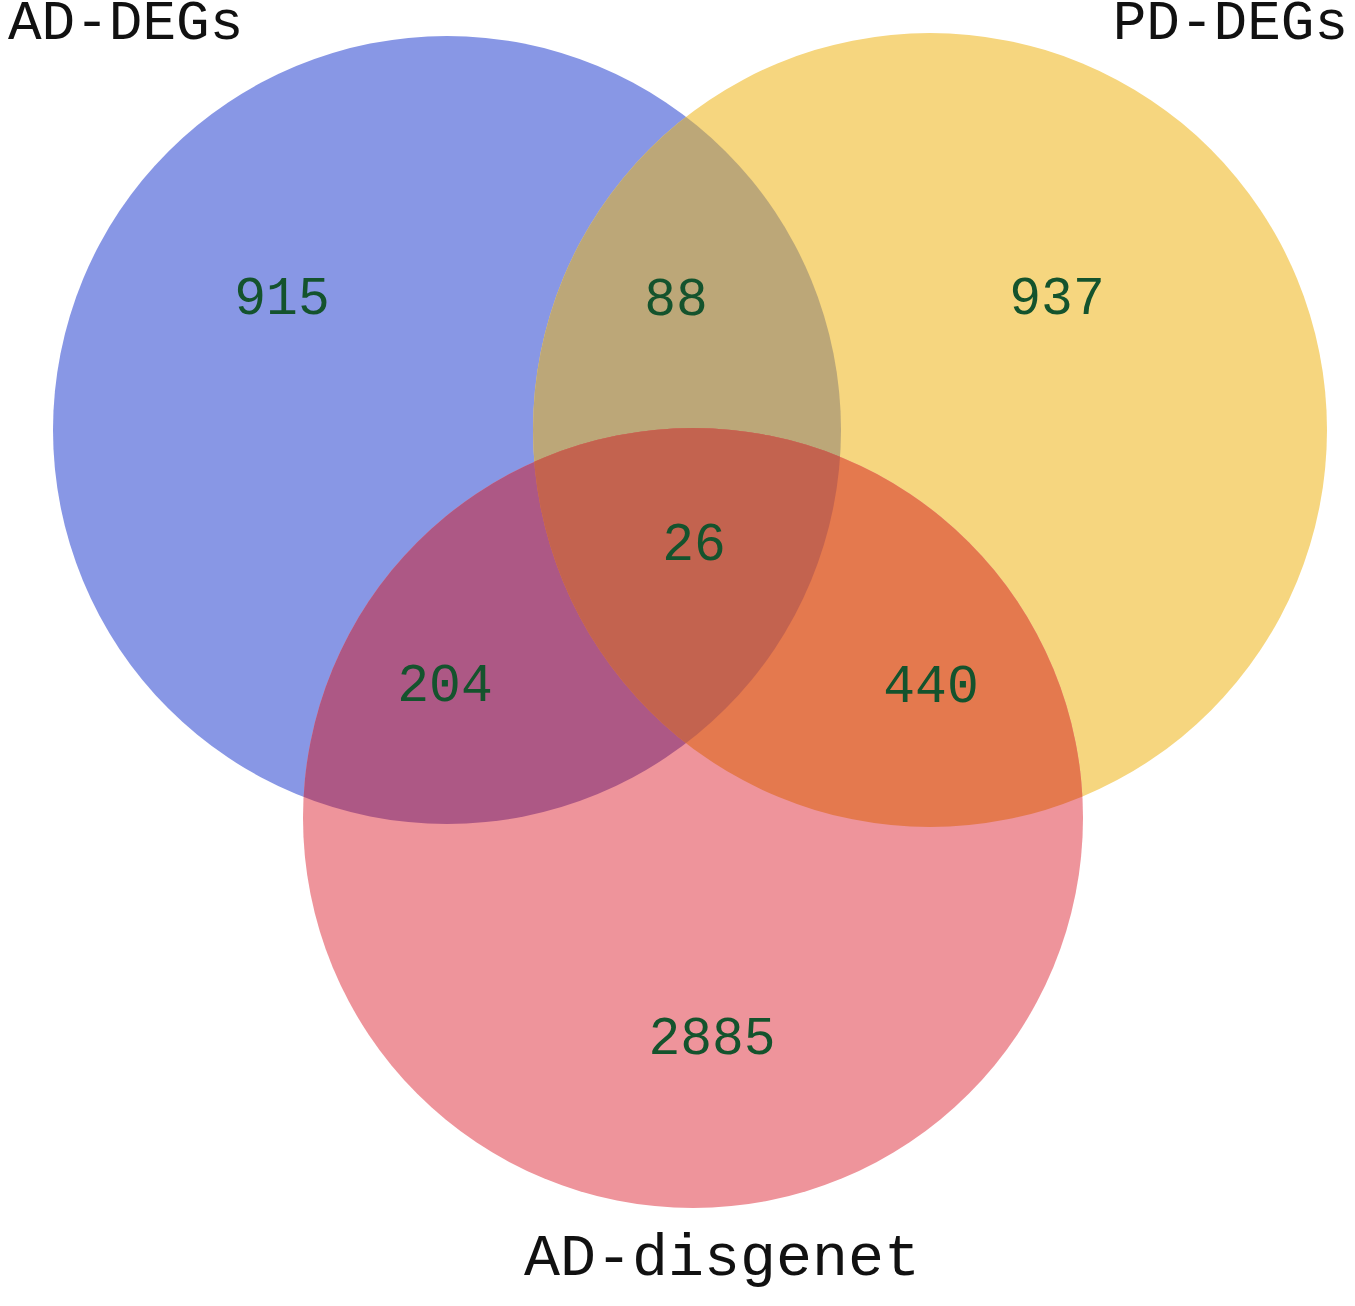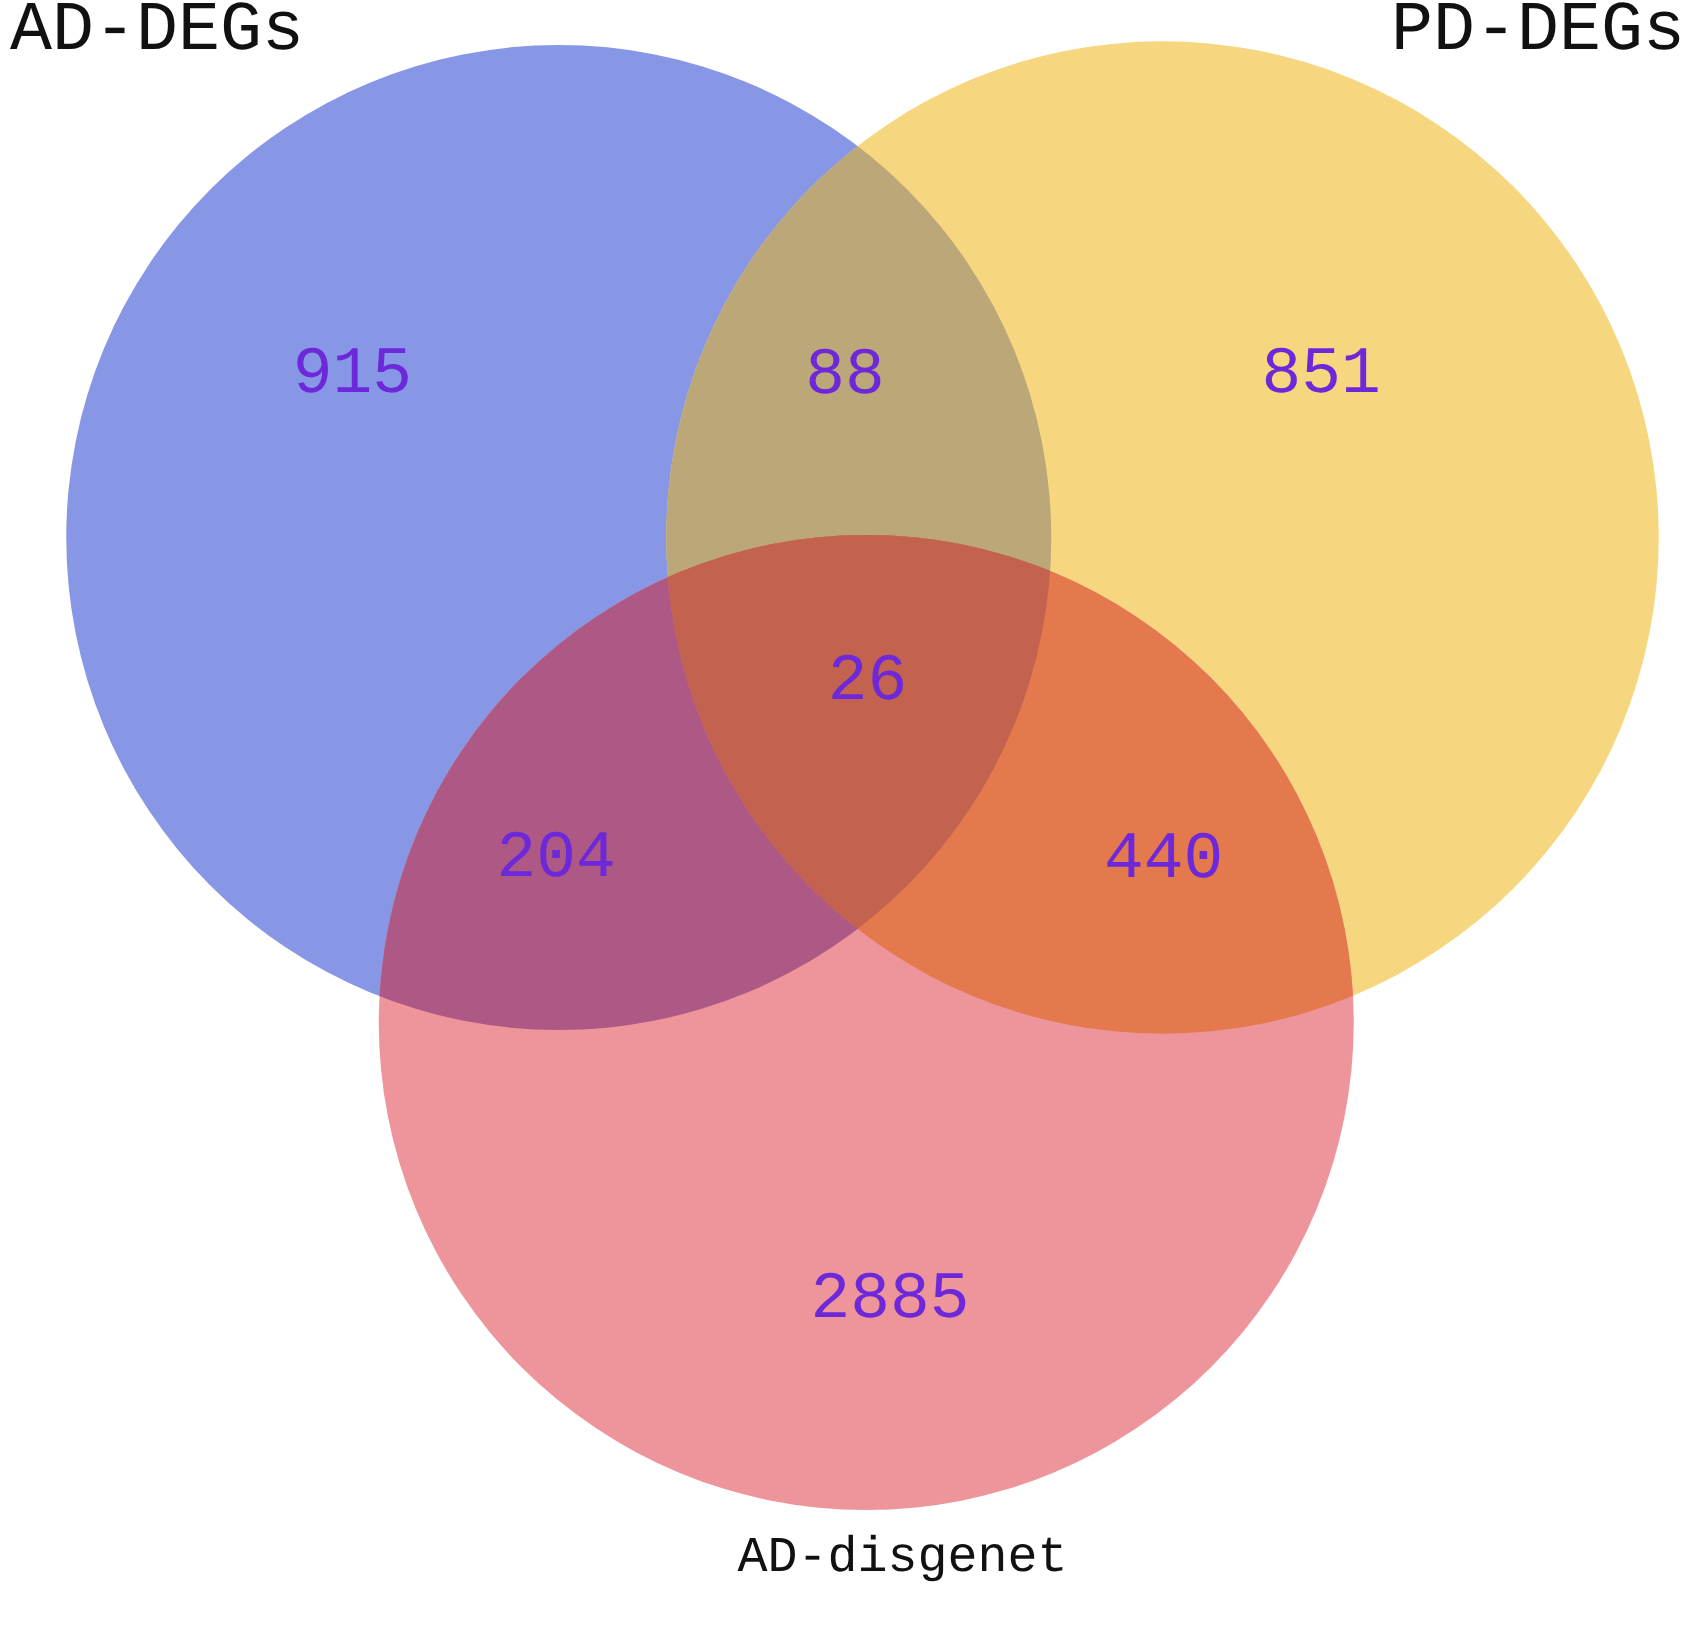--- a/index.html
+++ b/index.html
@@ -30,29 +30,29 @@
     line-height: 1.1;
     white-space: nowrap;
     color: #111111;
   }
   .set-label.tl { left: 8px; top: -6px; }
   .set-label.tr { right: 7px; top: -6px; }
   .set-label.bottom {
     left: 722px;
     top: 1226px;
     transform: translateX(-50%);
-    font-size: 40px;
+    font-size: 60px;
   }
   .count {
     position: absolute;
     transform: translate(-50%, -50%);
     font-size: 53px;
     line-height: 1;
     white-space: nowrap;
-    color: #6d28d9;
+    color: #14532d;
   }
   .count.r0 { left: 282px;  top: 300px; }   
   .count.r1 { left: 1057px; top: 300px; }   
   .count.r2 { left: 712px;  top: 1040px; }  
   .count.r3 { left: 676px;  top: 301px; }   
   .count.r4 { left: 445px;  top: 687px; }   
   .count.r5 { left: 931px;  top: 688px; }   
   .count.r6 { left: 694px;  top: 546px; }   
 </style>
 </head>
@@ -89,19 +89,19 @@
         <circle cx="693" cy="818" r="390" fill="#c3634f"></circle>
       </g>
     </g>
   </svg>
 
   <div class="set-label tl">AD-DEGs</div>
   <div class="set-label tr">PD-DEGs</div>
   <div class="set-label bottom">AD-disgenet</div>
 
   <div class="count r0">915</div>
-  <div class="count r1">851</div>
+  <div class="count r1">937</div>
   <div class="count r2">2885</div>
   <div class="count r3">88</div>
   <div class="count r4">204</div>
   <div class="count r5">440</div>
   <div class="count r6">26</div>
 </div>
 
 </body></html>

